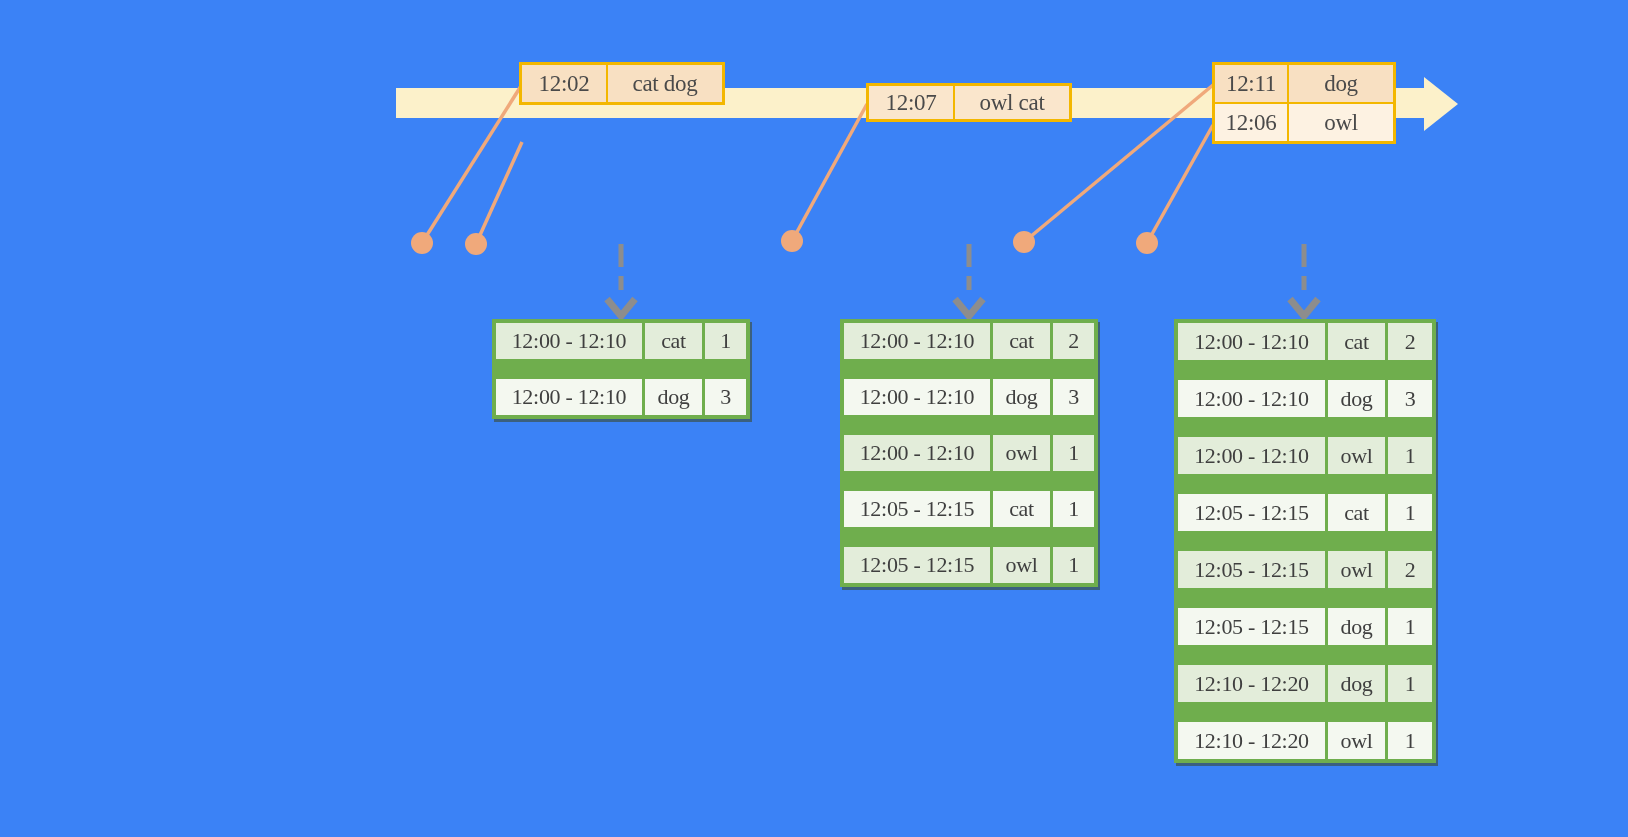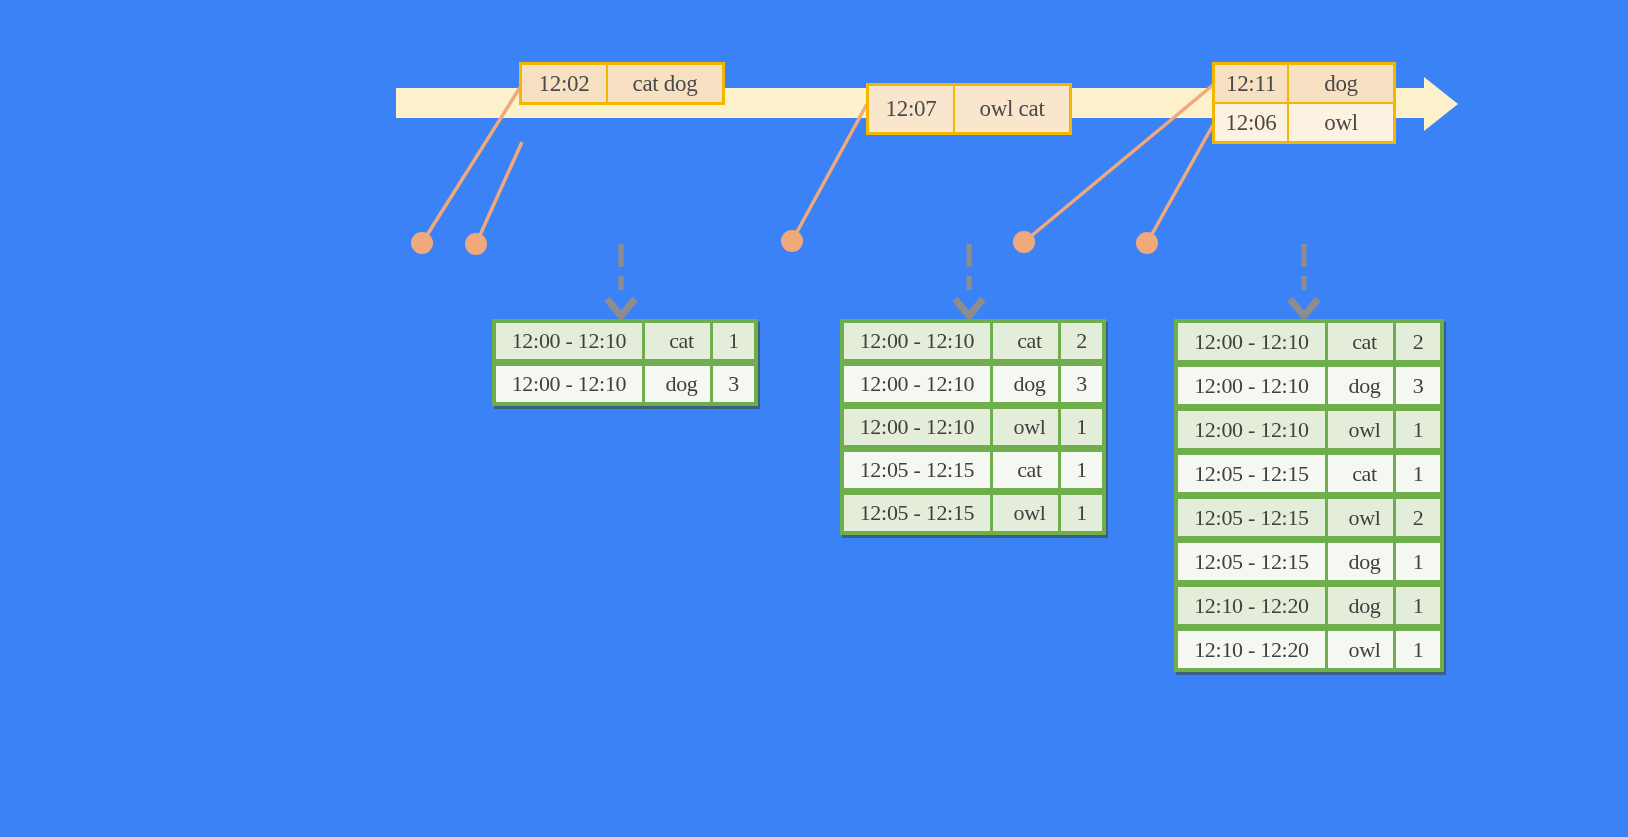--- a/index.html
+++ b/index.html
@@ -23,40 +23,40 @@
   }
   .erow{display:flex;gap:2px;}
   .ecell{
     height:37px;display:flex;align-items:center;justify-content:center;
     font-size:23px;color:#4a4a4a;white-space:nowrap;letter-spacing:-0.3px;
   }
   .ecell.t{width:84px;}
   .ecell.w{width:114px;}
   .et3 .ecell.t{width:72px;}
   .et3 .ecell.w{width:104px;}
-  .et2 .ecell{height:46px;}
+  .et2 .ecell{height:33px;}
   .erow.dark .ecell{background:#f8e0c2;}
   .erow.light .ecell{background:#fdf2e2;}
   .erow.mid .ecell{background:#fae6cc;}
   .et1{left:519px;top:62px;}
   .et2{left:866px;top:83px;}
   .et3{left:1212px;top:62px;}
   
   .gtable{
     position:absolute;background:#6fae4d;border:4px solid #6fae4d;
-    display:flex;flex-direction:column;gap:7px;
+    display:flex;flex-direction:column;gap:20px;
     box-shadow:2px 3px 0 rgba(60,70,30,.55);
   }
   .grow{display:flex;gap:3px;}
   .gcell{
     height:36px;display:flex;align-items:center;justify-content:center;
     font-size:22px;color:#3f3f3f;white-space:nowrap;letter-spacing:-0.3px;
   }
   .gcell.time{width:146px;}
-  .gcell.word{width:57px;padding-left:8px;}
+  .gcell.word{width:57px;}
   .gcell.cnt{width:41px;}
   .gt3 .gcell{height:37px;}
   .gt3 .gcell.time{width:147px;}
   .gt3 .gcell.cnt{width:44px;}
   .grow.g .gcell{background:#e3edda;}
   .grow.wte .gcell{background:#f4f8f0;}
   .gt1{left:492px;top:319px;}
   .gt2{left:840px;top:319px;}
   .gt3{left:1174px;top:319px;}
 </style>

